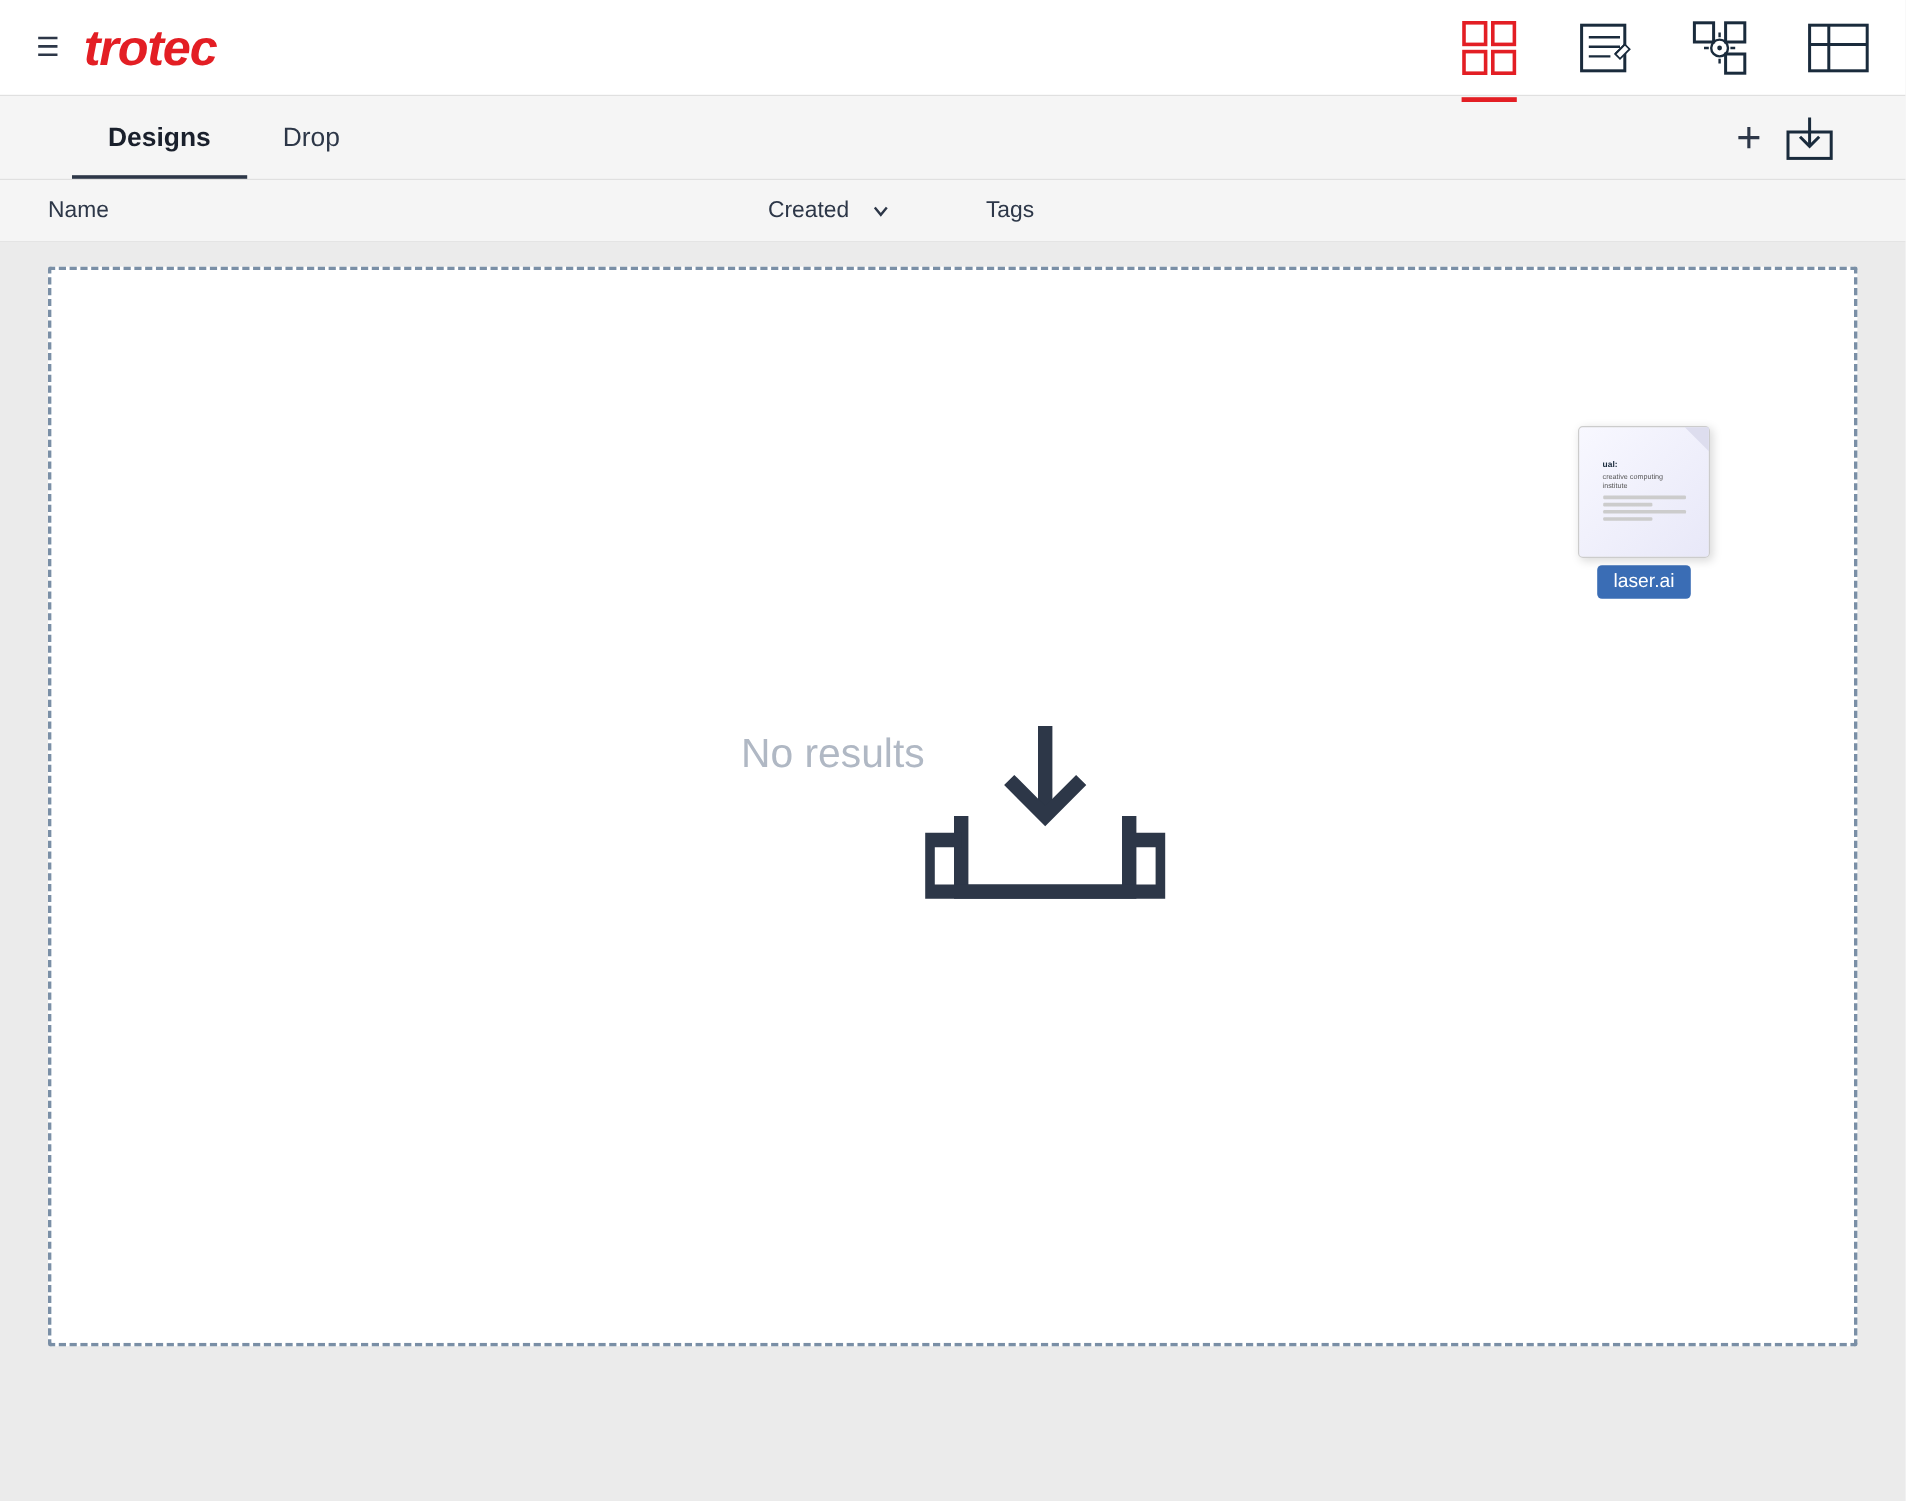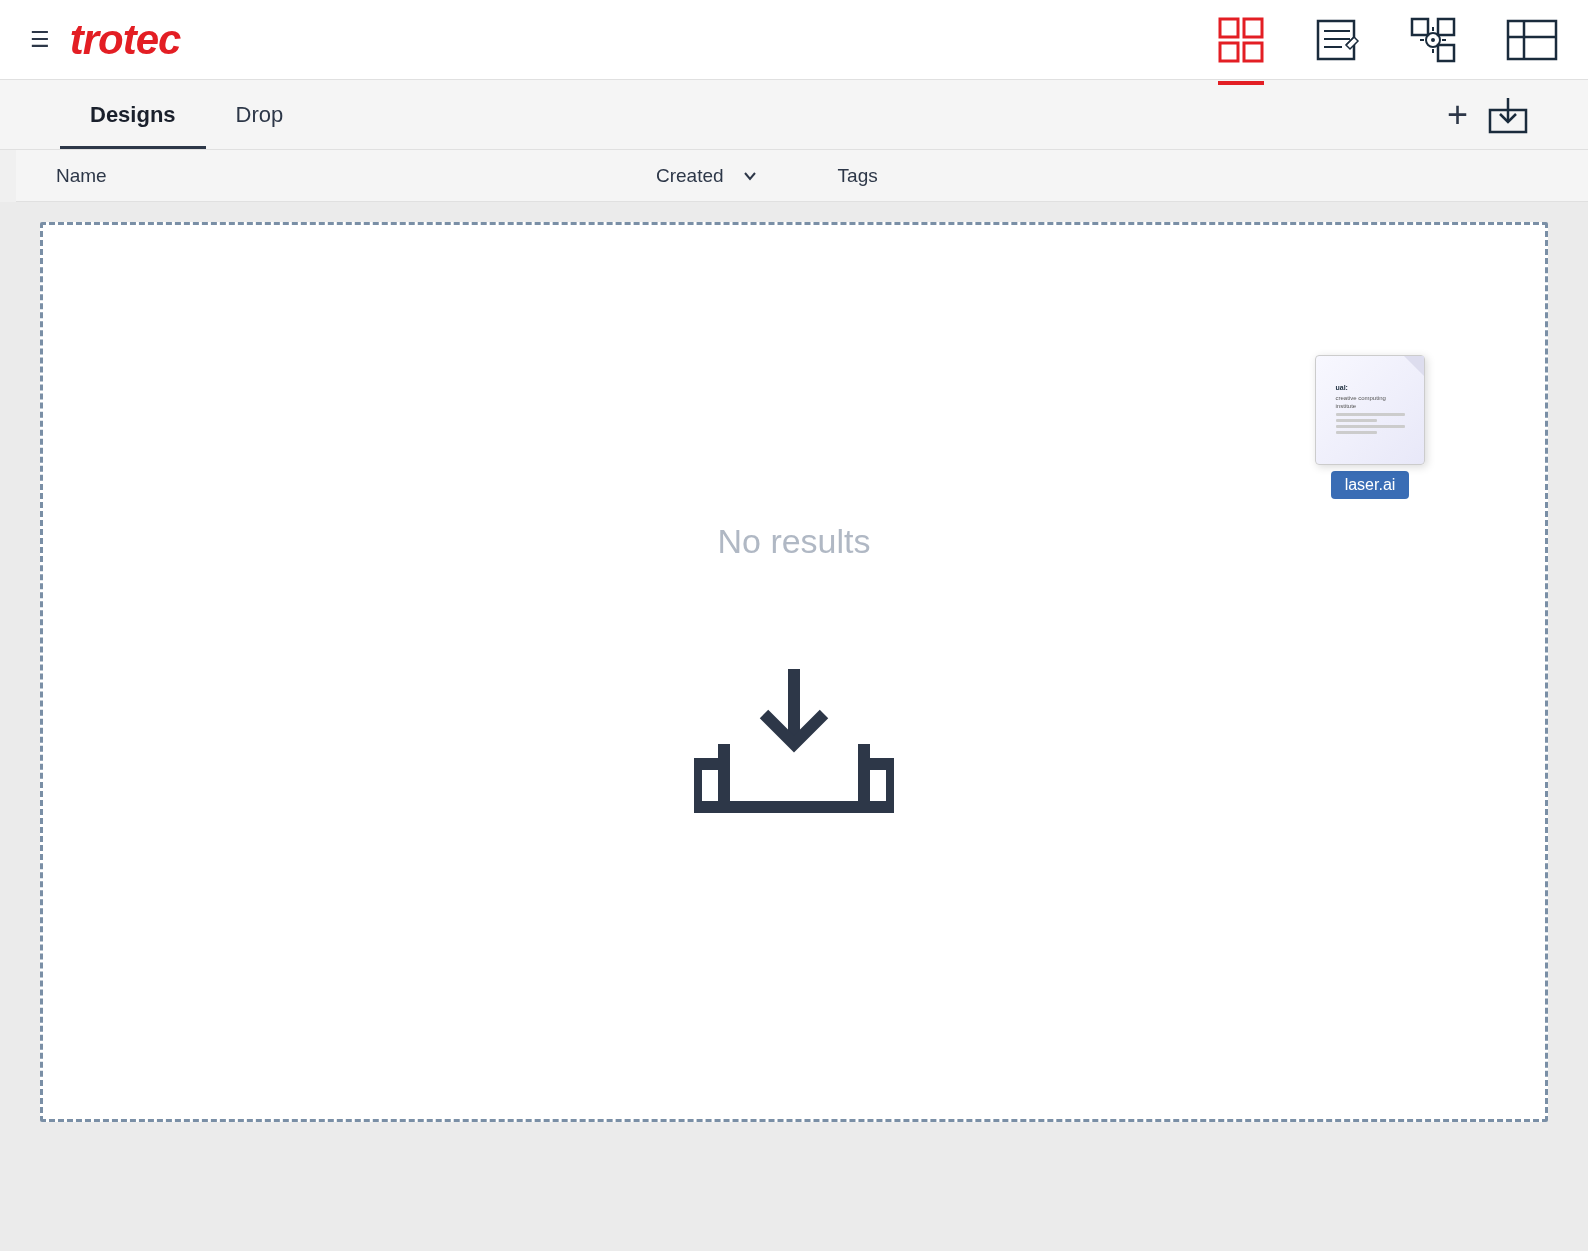--- a/index.html
+++ b/index.html
@@ -131,21 +131,20 @@
     }
 
     
     .col-headers {
       background: #f5f5f5;
       display: flex;
       align-items: center;
       padding: 0 40px;
       height: 52px;
       border-bottom: 1px solid #e0e0e0;
-      margin-left: 16px;
     }
     .col-name {
       width: 600px;
       font-size: 19px;
       color: #2d3748;
       font-weight: 500;
     }
     .col-created {
       display: flex;
       align-items: center;
@@ -167,21 +166,21 @@
       padding: 20px 40px 40px;
       background: #ebebeb;
       min-height: 1050px;
     }
     .drop-zone {
       background: #ffffff;
       border: 3px dashed #7a8fa6;
       border-radius: 2px;
       min-height: 900px;
       display: flex;
-      flex-direction: column;
+      flex-direction: row;
       align-items: center;
       justify-content: center;
       position: relative;
     }
     .no-results {
       font-size: 34px;
       color: #b0b8c4;
       margin-bottom: 88px;
       font-weight: 400;
     }

